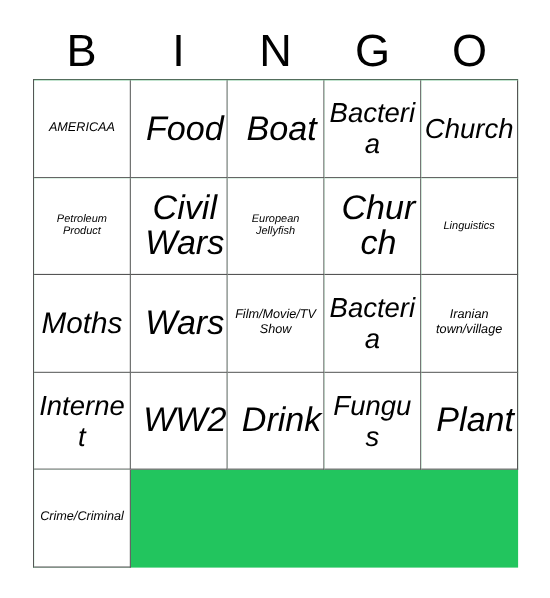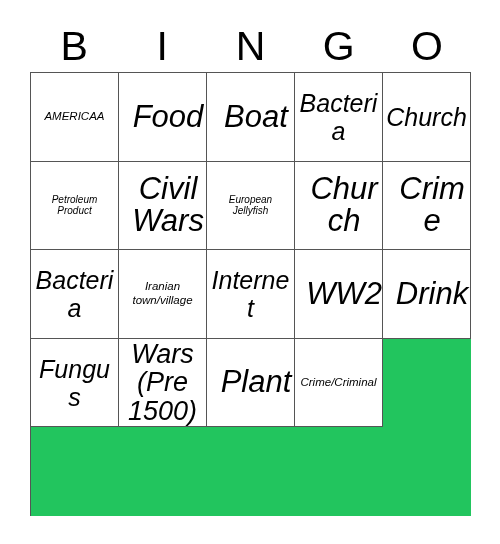--- a/index.html
+++ b/index.html
@@ -131,21 +131,30 @@
         <span class="cell-text fs-xl">Civil Wars</span>
       </div>
     <div class="bingo-cell">
         <span class="cell-text fs-sm">European Jellyfish</span>
       </div>
     <div class="bingo-cell">
         <span class="cell-text fs-xl">Church</span>
       </div>
 
     <div class="bingo-cell">
-        <span class="cell-text fs-xl">Crime</span>
+        <span class="cell-text fs-sm">Linguistics</span>
+      </div>
+    <div class="bingo-cell">
+        <span class="cell-text fs-lg">Moths</span>
+      </div>
+    <div class="bingo-cell">
+        <span class="cell-text fs-xl">Wars</span>
+      </div>
+    <div class="bingo-cell">
+        <span class="cell-text fs-xs">Film/Movie/TV Show</span>
       </div>
 
     <div class="bingo-cell">
         <span class="cell-text fs-md">Bacteria</span>
       </div>
     <div class="bingo-cell">
         <span class="cell-text fs-xs">Iranian town/village</span>
       </div>
     <div class="bingo-cell">
         <span class="cell-text fs-md">Internet</span>
@@ -154,23 +163,20 @@
         <span class="cell-text fs-xl">WW2</span>
       </div>
     <div class="bingo-cell">
         <span class="cell-text fs-xl">Drink</span>
       </div>
 
     <div class="bingo-cell">
         <span class="cell-text fs-md">Fungus</span>
       </div>
     <div class="bingo-cell">
-        <span class="cell-text fs-lg">Wars (Pre 1500)</span>
-      </div>
-    <div class="bingo-cell">
         <span class="cell-text fs-xl">Plant</span>
       </div>
     <div class="bingo-cell">
         <span class="cell-text fs-xs">Crime/Criminal</span>
       </div>
 
   </div>
 </div>
 
 </body></html>

